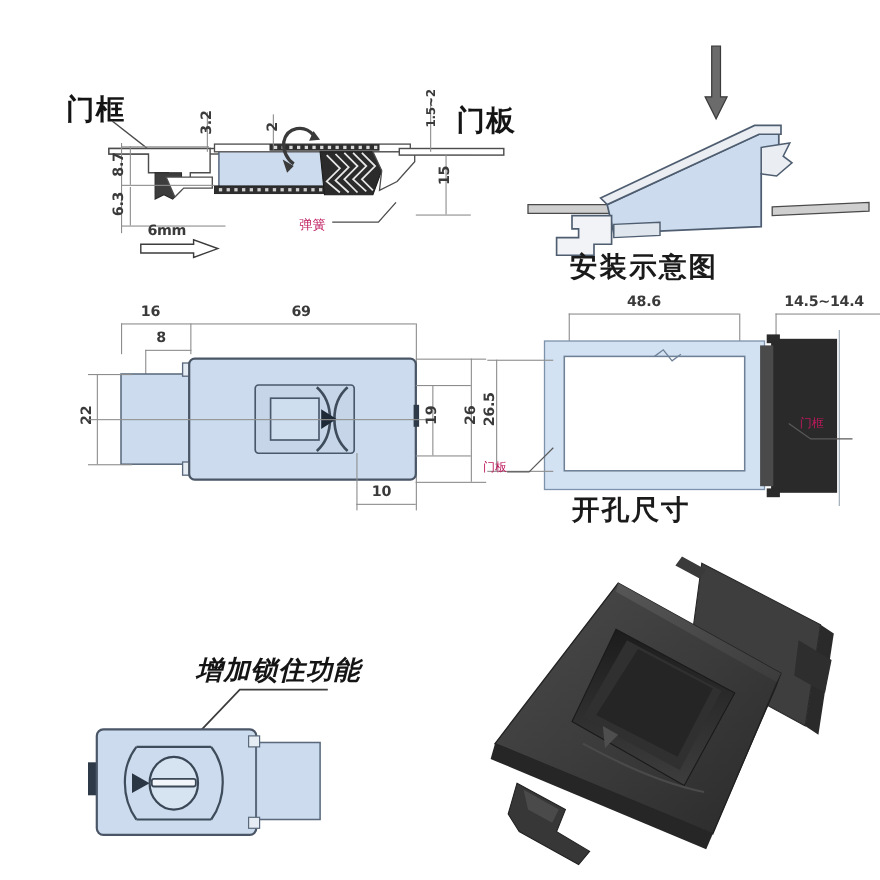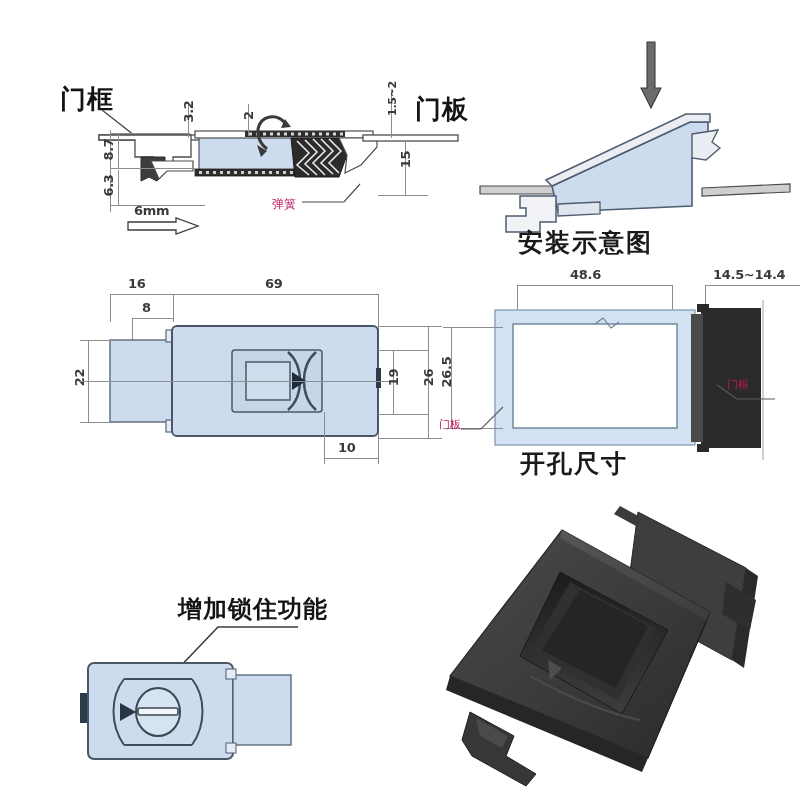--- a/index.html
+++ b/index.html
@@ -281,21 +281,21 @@
 
     <div class="abs cn label-cn-sm" style="left:302px;top:122px;">门框</div>
     <svg class="abs" style="left:288px;top:118px;" width="64" height="32">
       <path d="M62,26 L24,26 L4,12" stroke="#5a5a5a" stroke-width="1.1" fill="none"></path>
     </svg>
 
     <div class="abs cn title-cn" style="left:95px;top:192px;">开孔尺寸</div>
   </div>
 
   <div class="abs panelE">
-    <div class="abs cn label-cn-lg" style="left:118px;top:8px;font-size:24px;">增加锁住功能</div>
+    <div class="abs cn label-cn-lg" style="left:118px;top:8px;font-size:24px;font-style:italic;">增加锁住功能</div>
     <svg class="abs" style="left:110px;top:38px;" width="130" height="58">
       <path d="M128,4 L48,4 L4,50" stroke="#3d3d3d" stroke-width="1.6" fill="none"></path>
     </svg>
 
     <svg class="abs" style="left:20px;top:72px;" width="230" height="110">
 
       <rect x="0" y="36" width="8" height="30" fill="#2e3a48"></rect>
 
       <rect x="8" y="6" width="145" height="96" rx="6" fill="#ccdcee" stroke="#4a5666" stroke-width="2"></rect>
 

